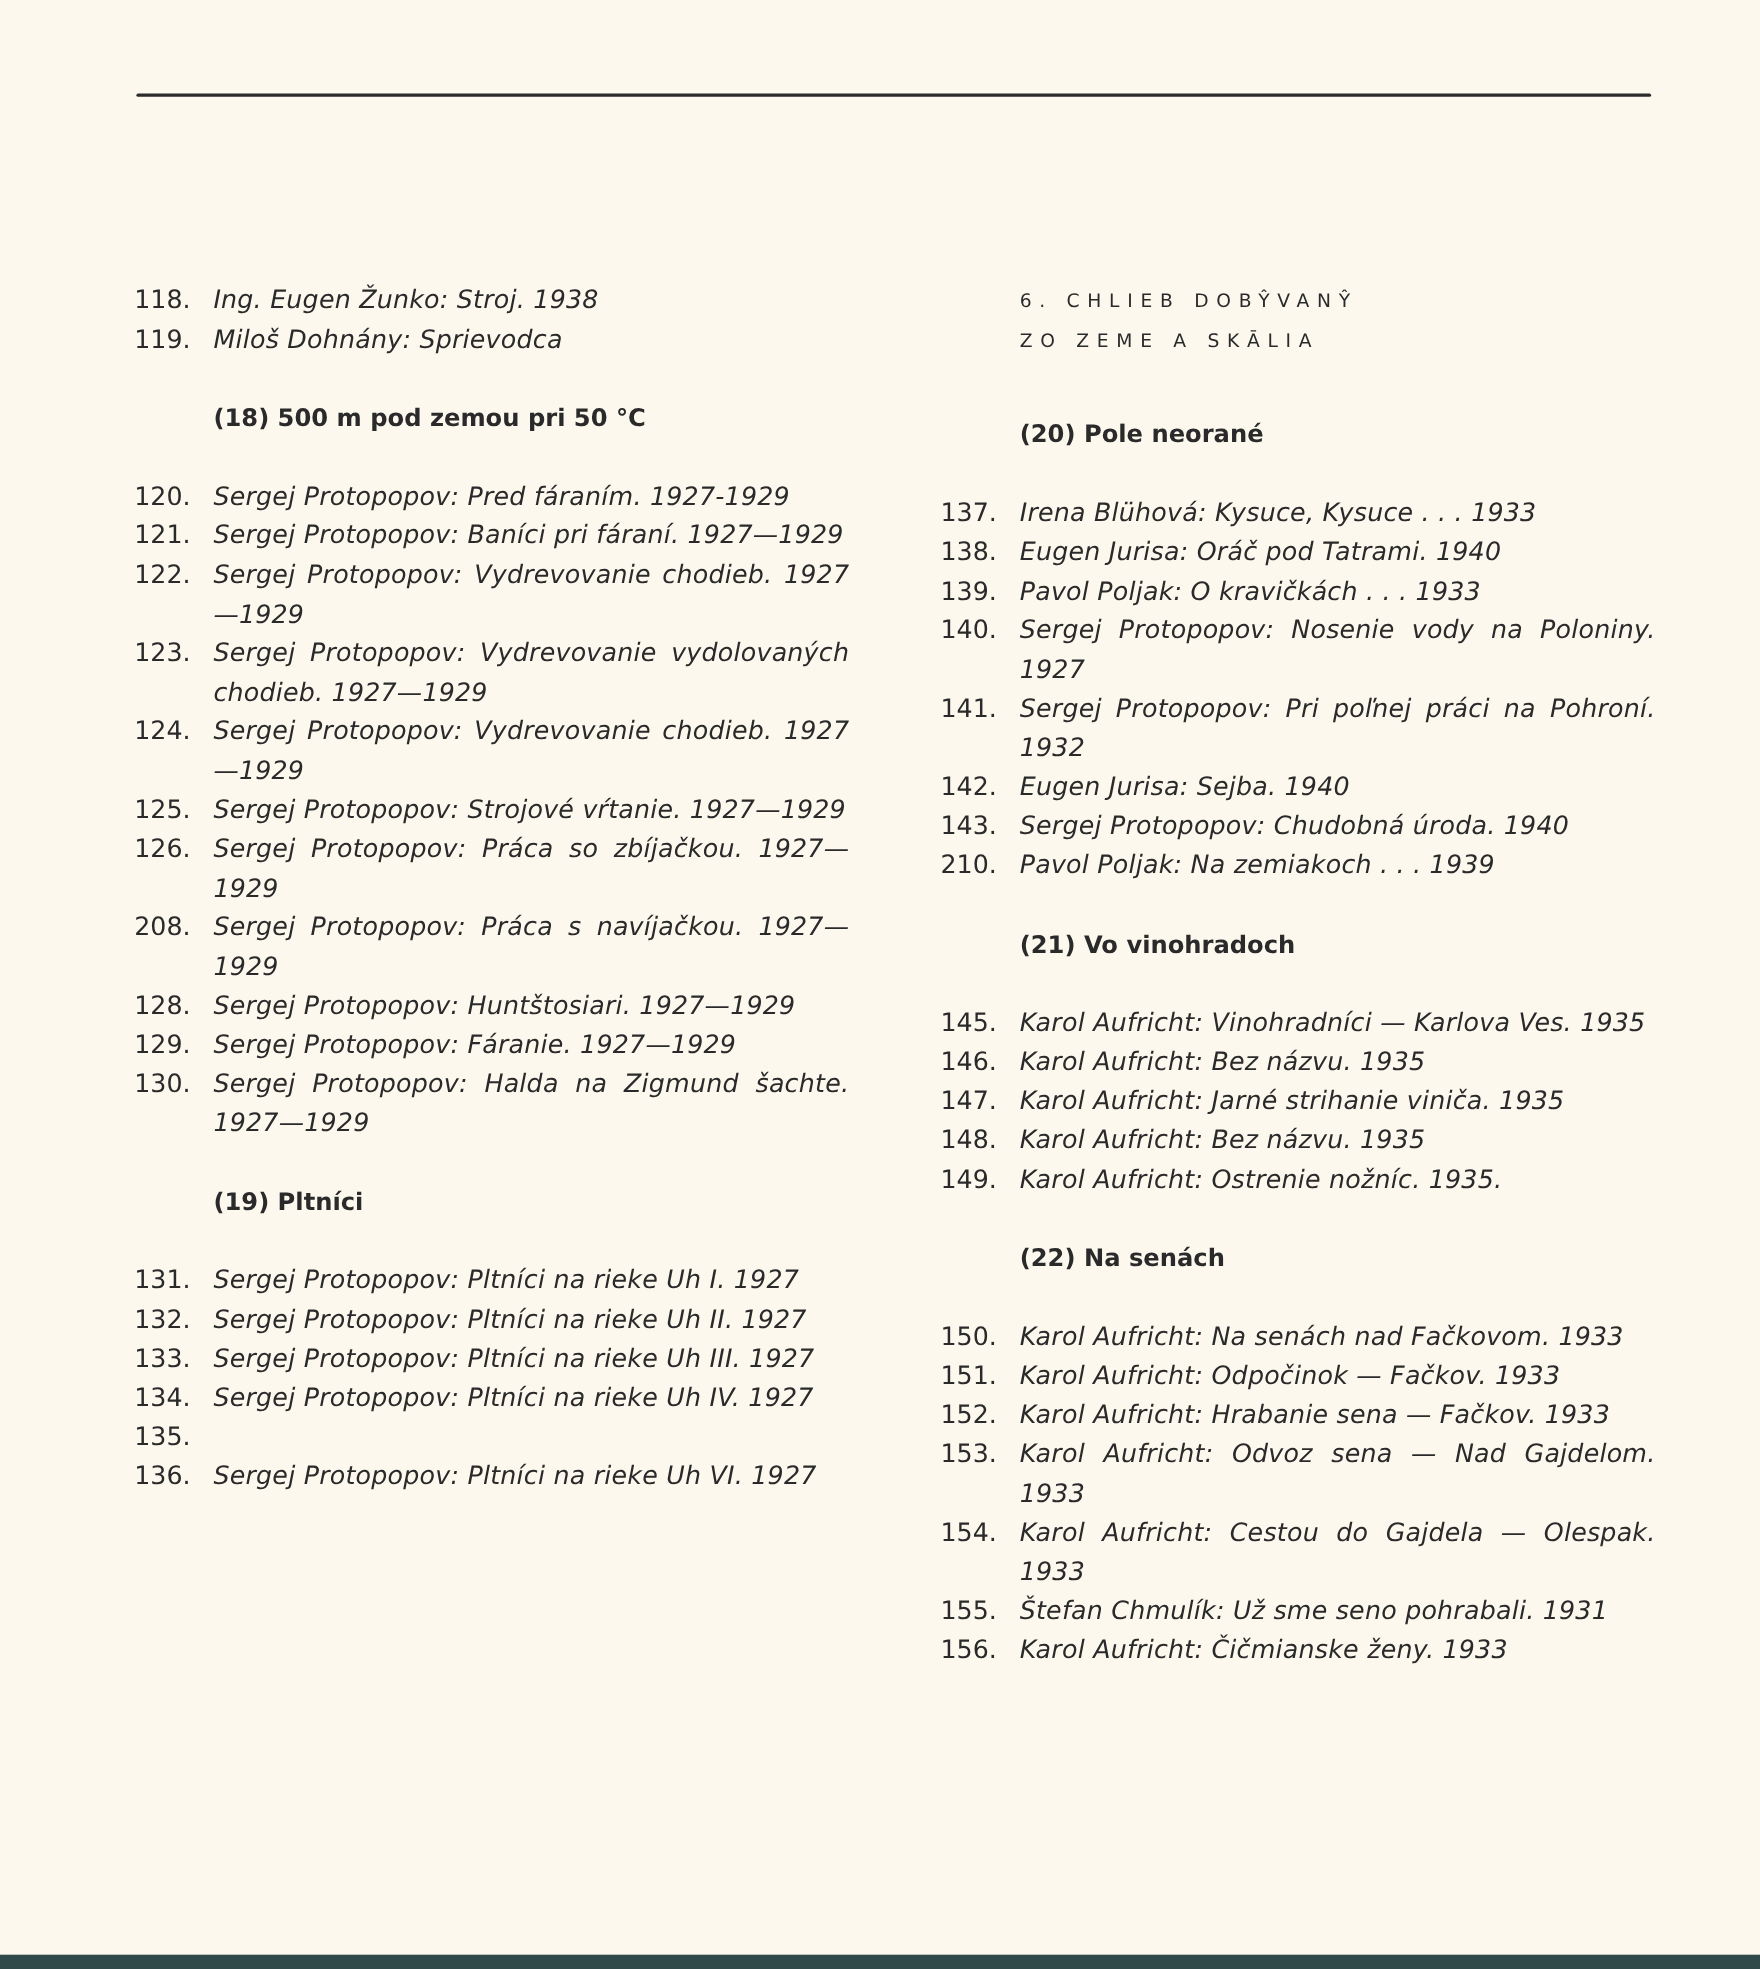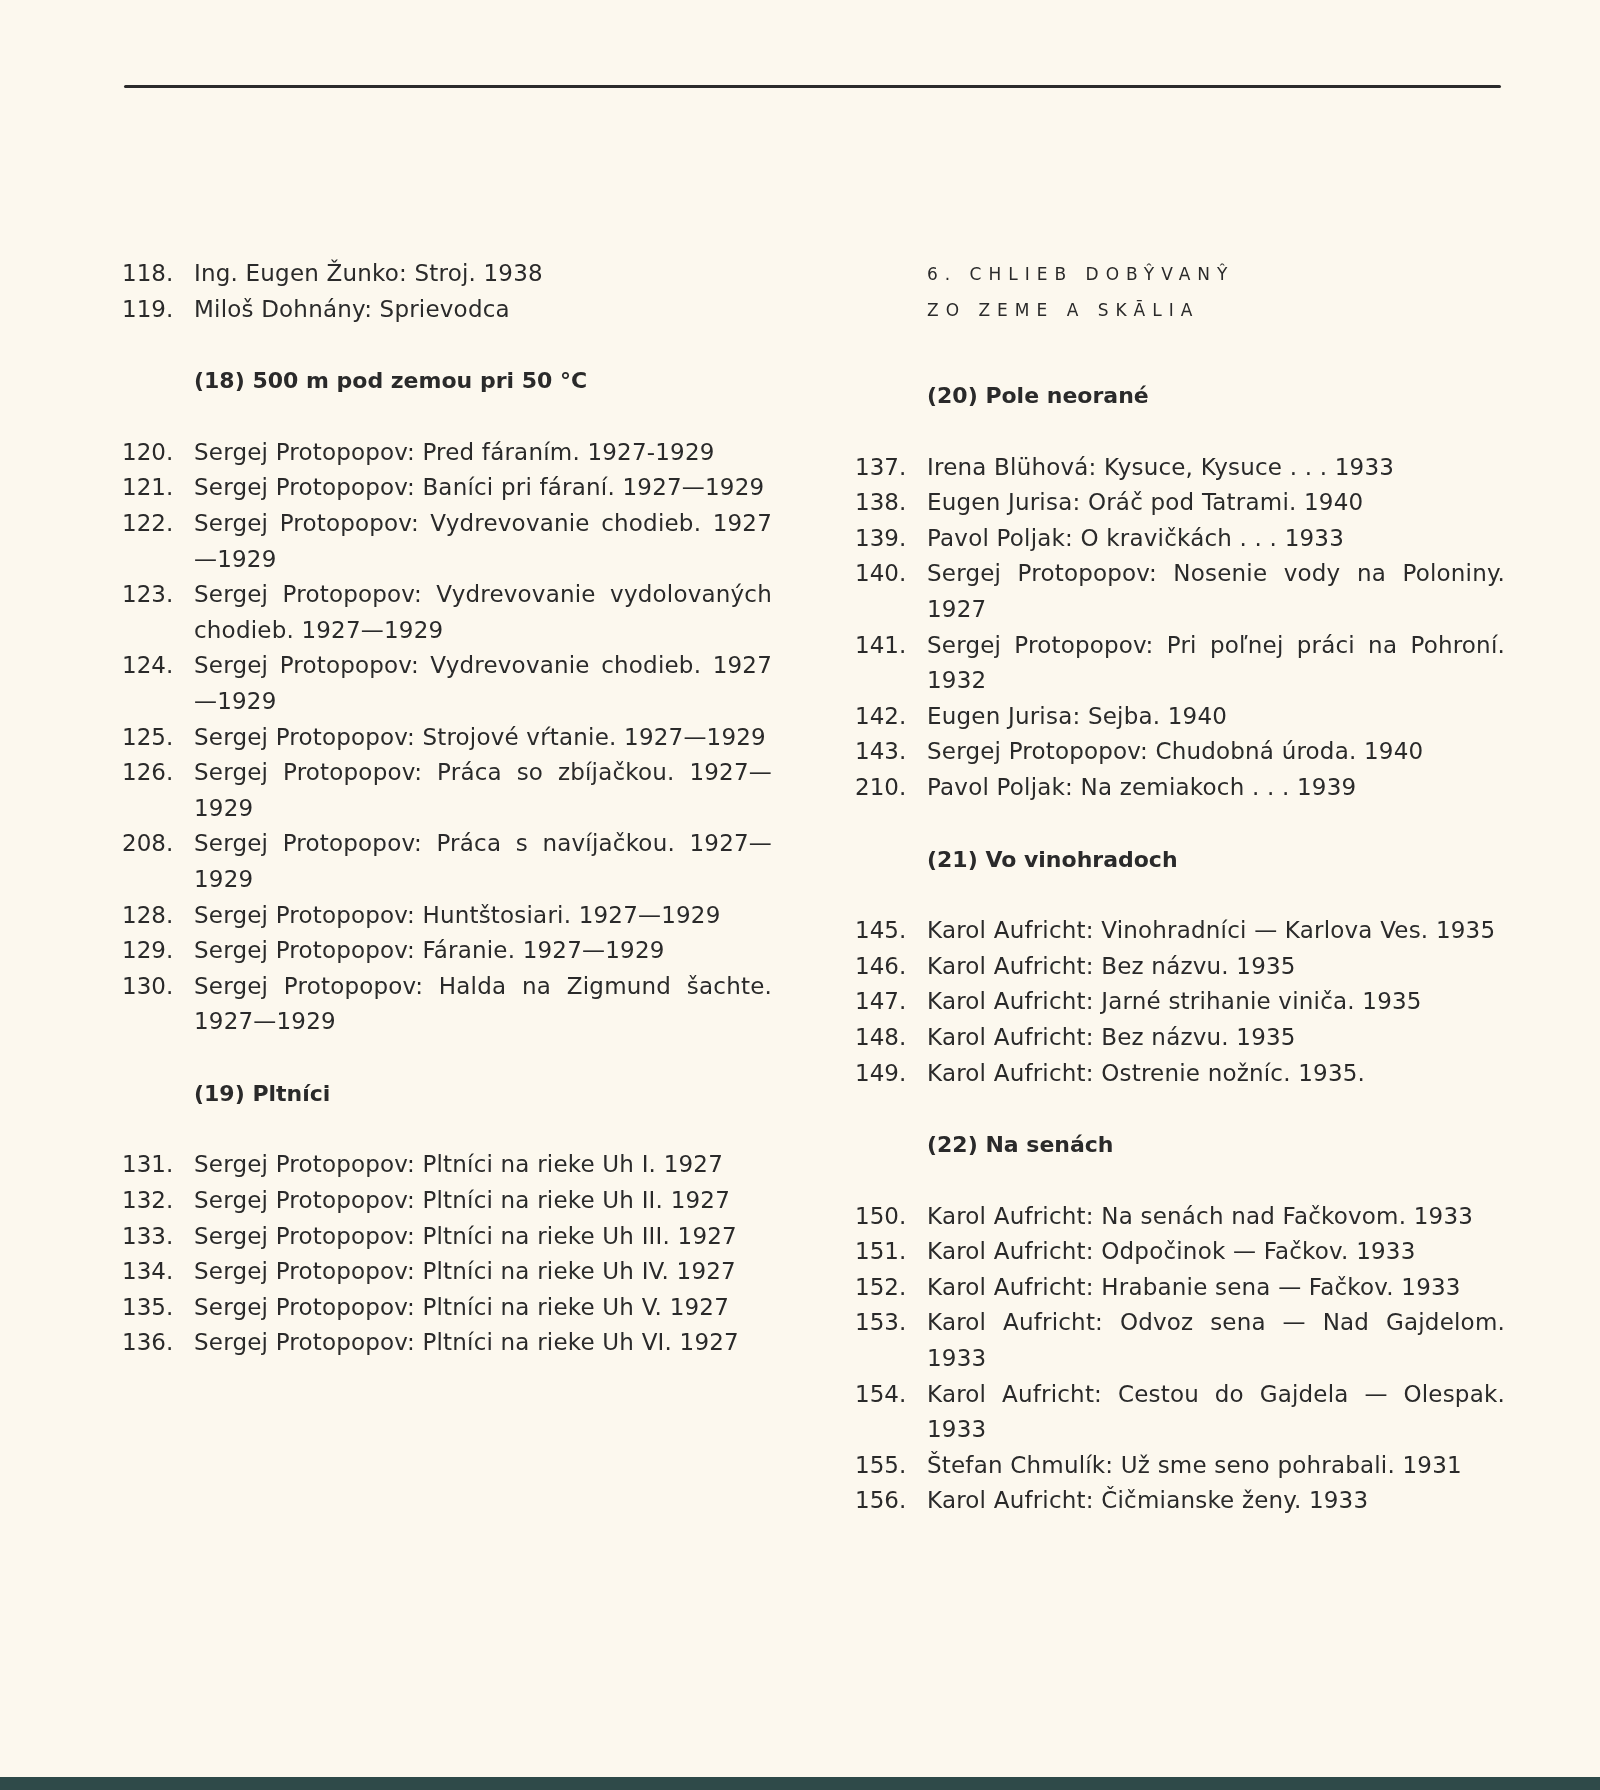--- a/index.html
+++ b/index.html
@@ -9,21 +9,21 @@
     font-family:"DejaVu Sans", sans-serif;
     color:#2a2a2a;
   }
   .rule { position:absolute; left:124px; top:85px; width:1377px; height:3px; background:#2b2b2b; border-radius:2px; }
   .bottom-strip { position:absolute; left:0; top:1777px; width:1600px; height:13px; background:#2f4a49; }
   .col { position:absolute; top:256px; width:650px; font-size:23px; line-height:35.6px; }
   .col.left { left:122px; }
   .col.right { left:855px; top:256px; }
   .entry { display:flex; }
   .num { width:72px; flex:none; }
-  .txt { flex:1; text-align:justify; text-align-last:left; letter-spacing:0.2px; }
+  .txt { flex:1; text-align:justify; text-align-last:left; letter-spacing:0.2px;font-style:italic; }
   .heading { font-weight:bold; padding-left:72px; font-size:22px; }
   .chapter { padding-left:72px; letter-spacing:7px; font-size:17px; font-weight:500; line-height:36px; }
   .gap-md { height:36px; }
   .gap-lg { height:50px; }
 </style>
 </head>
 <body>
 
 <div class="rule"></div>
 
@@ -102,21 +102,20 @@
       <div class="entry">
         <span class="num">133.</span>
         <span class="txt">Sergej Protopopov: Pltníci na rieke Uh III. 1927</span>
       </div>
       <div class="entry">
         <span class="num">134.</span>
         <span class="txt">Sergej Protopopov: Pltníci na rieke Uh IV. 1927</span>
       </div>
       <div class="entry">
         <span class="num">135.</span>
-        <span class="txt">Sergej Protopopov: Pltníci na rieke Uh V. 1927</span>
       </div>
       <div class="entry">
         <span class="num">136.</span>
         <span class="txt">Sergej Protopopov: Pltníci na rieke Uh VI. 1927</span>
       </div>
     </div>
 </div>
 
 <div class="col right">
   <div class="chapter">6. CHLIEB DOBŶVANŶ</div>

